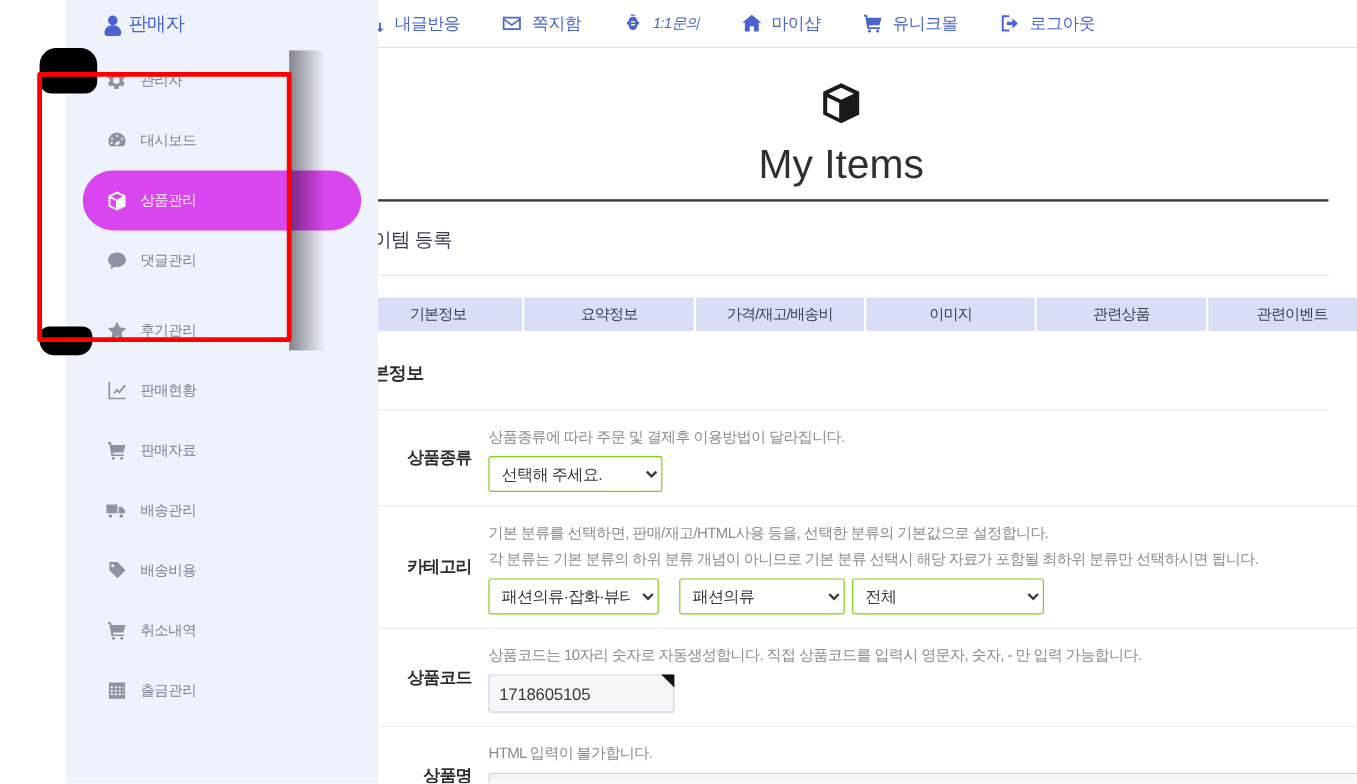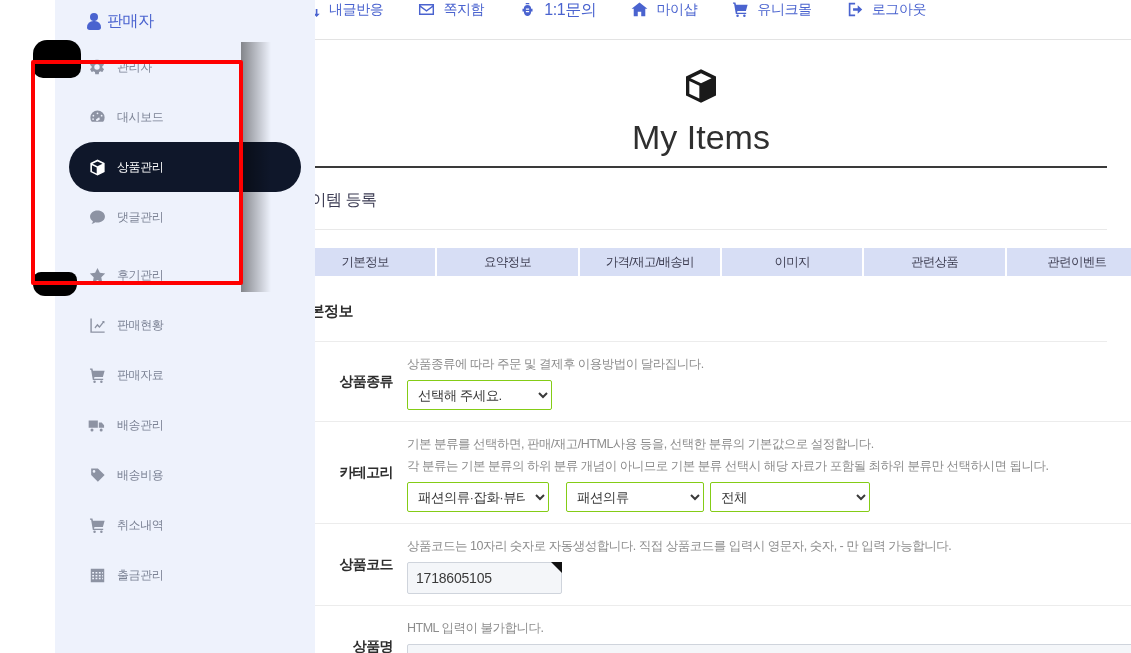--- a/index.html
+++ b/index.html
@@ -72,21 +72,21 @@
     margin: 0 14px;
     padding-left: 18px;
     border-radius: 25px;
     color: #7b8294;
     font-size: 12px;
     letter-spacing: -0.4px;
     cursor: pointer;
     white-space: nowrap;
   }
   .nav-item.is-active {
-    background: #0f172a;
+    background: #d946ef;
     color: #ffffff;
     font-family: Liberation Serif, serif;
   }
   .nav-ico {
     width: 20px; height: 20px;
     flex: 0 0 auto;
     display: flex;
     align-items: center;
     justify-content: center;
   }
@@ -143,21 +143,21 @@
     position: absolute;
     left: 271px; top: 0;
     width: 860px; height: 653px;
     background: #ffffff;
     overflow: hidden;
   }
 
   
   #topnav {
     display: flex;
-    align-items: flex-start;
+    align-items: center;
     gap: 34px;
     height: 40px;
     padding-left: 32px;
     border-bottom: 1px solid #e3e3e3;
   }
   .topnav-item {
     display: flex;
     align-items: center;
     gap: 7px;
     color: #4a63cf;
@@ -165,21 +165,21 @@
     letter-spacing: -0.4px;
     cursor: pointer;
     white-space: nowrap;
   }
   .topnav-item .tn-ico {
     width: 19px; height: 19px;
     display: flex; align-items: center; justify-content: center;
     flex: 0 0 auto;
   }
   .topnav-item .tn-ico svg { display: block; fill: #4a63cf; }
-  .tn-small { font-size: 16px; }
+  .tn-small { font-size: 12px; font-style: italic; }
 
   
   #page-head {
     margin: 26px 24px 0 24px;
     padding-bottom: 12px;
     border-bottom: 2px solid #3a3a3a;
     display: flex;
     align-items: center;
     gap: 14px;
     flex-direction: column;

